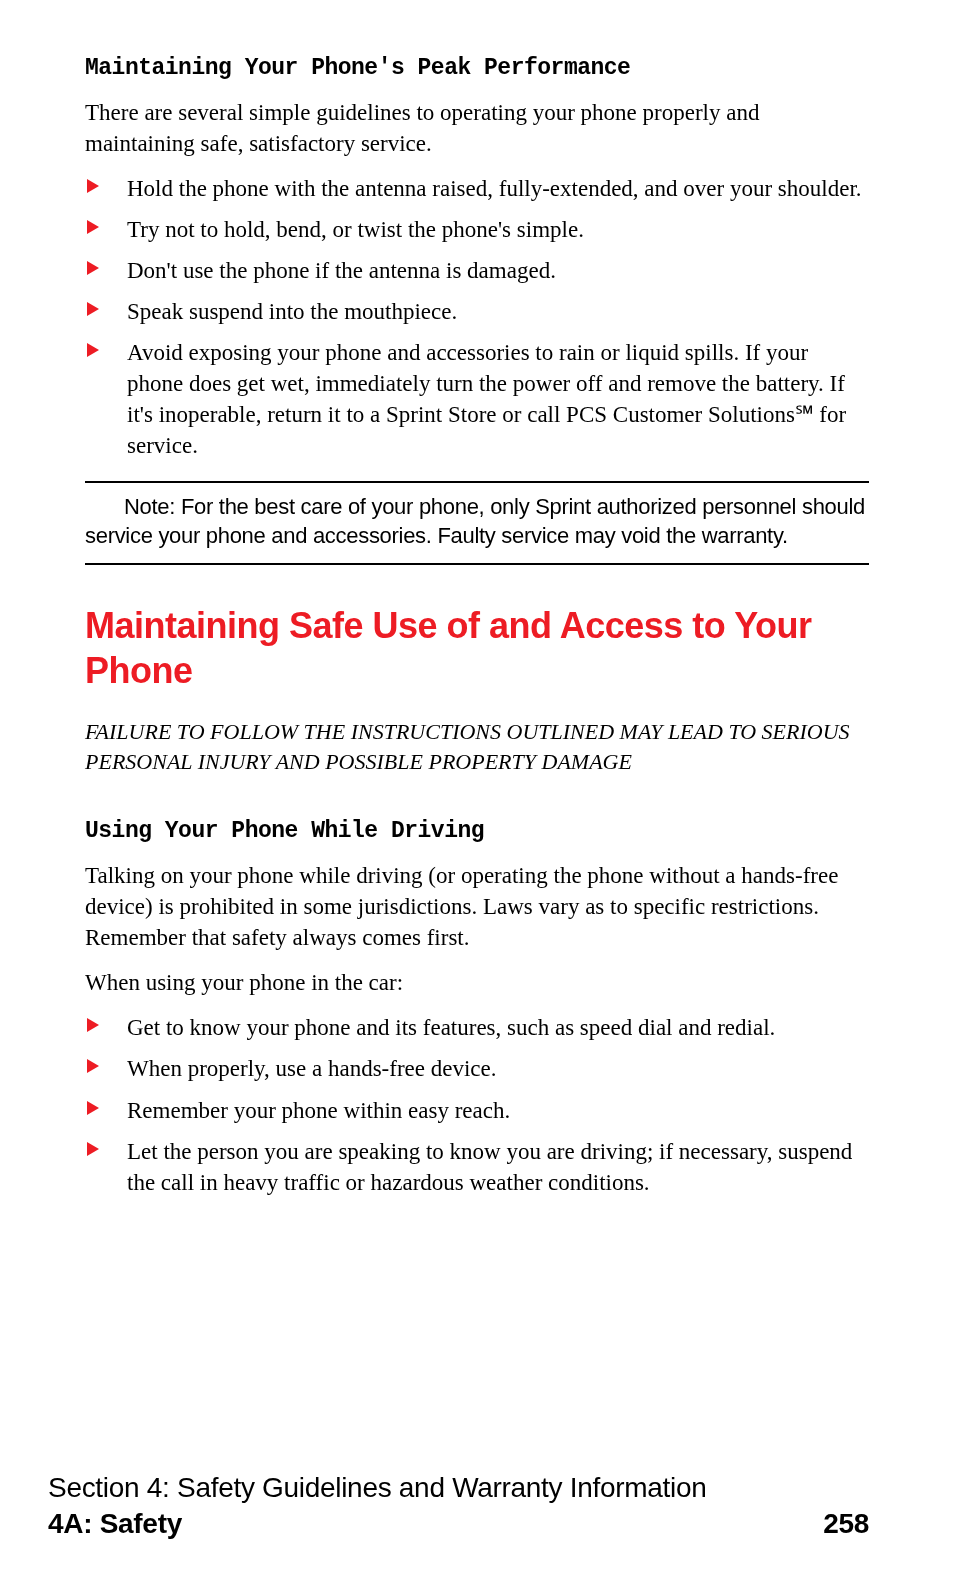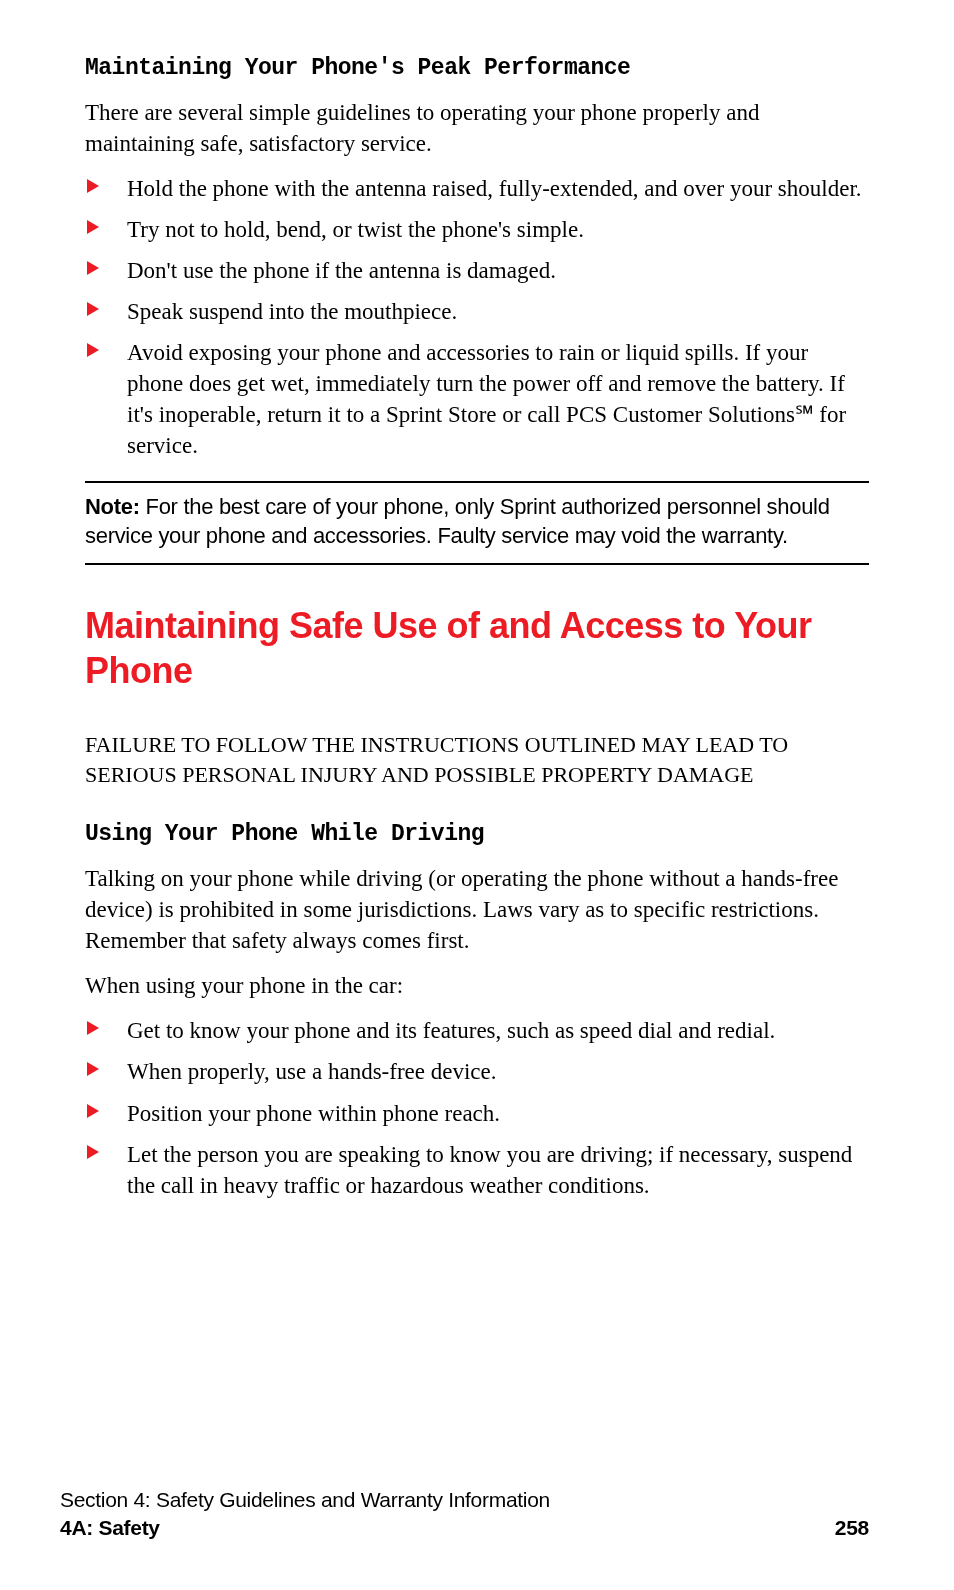--- a/index.html
+++ b/index.html
@@ -49,43 +49,44 @@
       border-top: 2px solid #000;
       border-bottom: 2px solid #000;
       padding: 10px 0 12px 0;
       margin: 20px 0 38px 0;
       font-family: 'Helvetica Neue', Arial, sans-serif;
       font-size: 22px;
       line-height: 1.3;
       font-stretch: condensed;
       letter-spacing: -0.3px;
     }
-    .note-box strong { font-weight: 700; }
+    .note-box strong { font-weight: 400; margin-left: 39px; }
     h1.red-title {
       font-family: 'Helvetica Neue', Arial, sans-serif;
       font-weight: 800;
       color: #ed1c24;
       font-size: 36px;
       line-height: 1.25;
       letter-spacing: -0.5px;
-      margin-bottom: 37px;
+      margin-bottom: 24px;
       font-stretch: condensed;
     }
     .warning {
       font-size: 22px;
       line-height: 1.4;
-      margin-bottom: 30px;
+      margin-bottom: 40px;
+      font-style: italic;
     }
     .footer {
       position: absolute;
       bottom: 50px;
-      left: 60px;
+      left: 48px;
       right: 85px;
       font-family: 'Helvetica Neue', Arial, sans-serif;
-      font-size: 21px;
+      font-size: 28px;
       font-stretch: condensed;
       letter-spacing: -0.3px;
     }
     .footer .line1 { margin-bottom: 4px; font-weight: 400; }
     .footer .line2 { font-weight: 700; display: flex; justify-content: space-between; align-items: center; }
   </style>
 </head>
 <body>
 
 <div class="subhead">Maintaining Your Phone's Peak Performance</div>
@@ -110,21 +111,21 @@
 
 <div class="subhead">Using Your Phone While Driving</div>
 
 <p class="body-text">Talking on your phone while driving (or operating the phone without a hands-free device) is prohibited in some jurisdictions. Laws vary as to specific restrictions. Remember that safety always comes first.</p>
 
 <p class="body-text">When using your phone in the car:</p>
 
 <ul class="bullets">
   <li><span class="arrow"></span><span>Get to know your phone and its features, such as speed dial and redial.</span></li>
   <li><span class="arrow"></span><span>When properly, use a hands-free device.</span></li>
-  <li><span class="arrow"></span><span>Position your phone within phone reach.</span></li>
+  <li><span class="arrow"></span><span>Remember your phone within easy reach.</span></li>
   <li><span class="arrow"></span><span>Let the person you are speaking to know you are driving; if necessary, suspend the call in heavy traffic or hazardous weather conditions.</span></li>
 </ul>
 
 <div class="footer">
   <div class="line1">Section 4: Safety Guidelines and Warranty Information</div>
   <div class="line2">
     <span>4A: Safety</span>
     <span>258</span>
   </div>
 </div>

